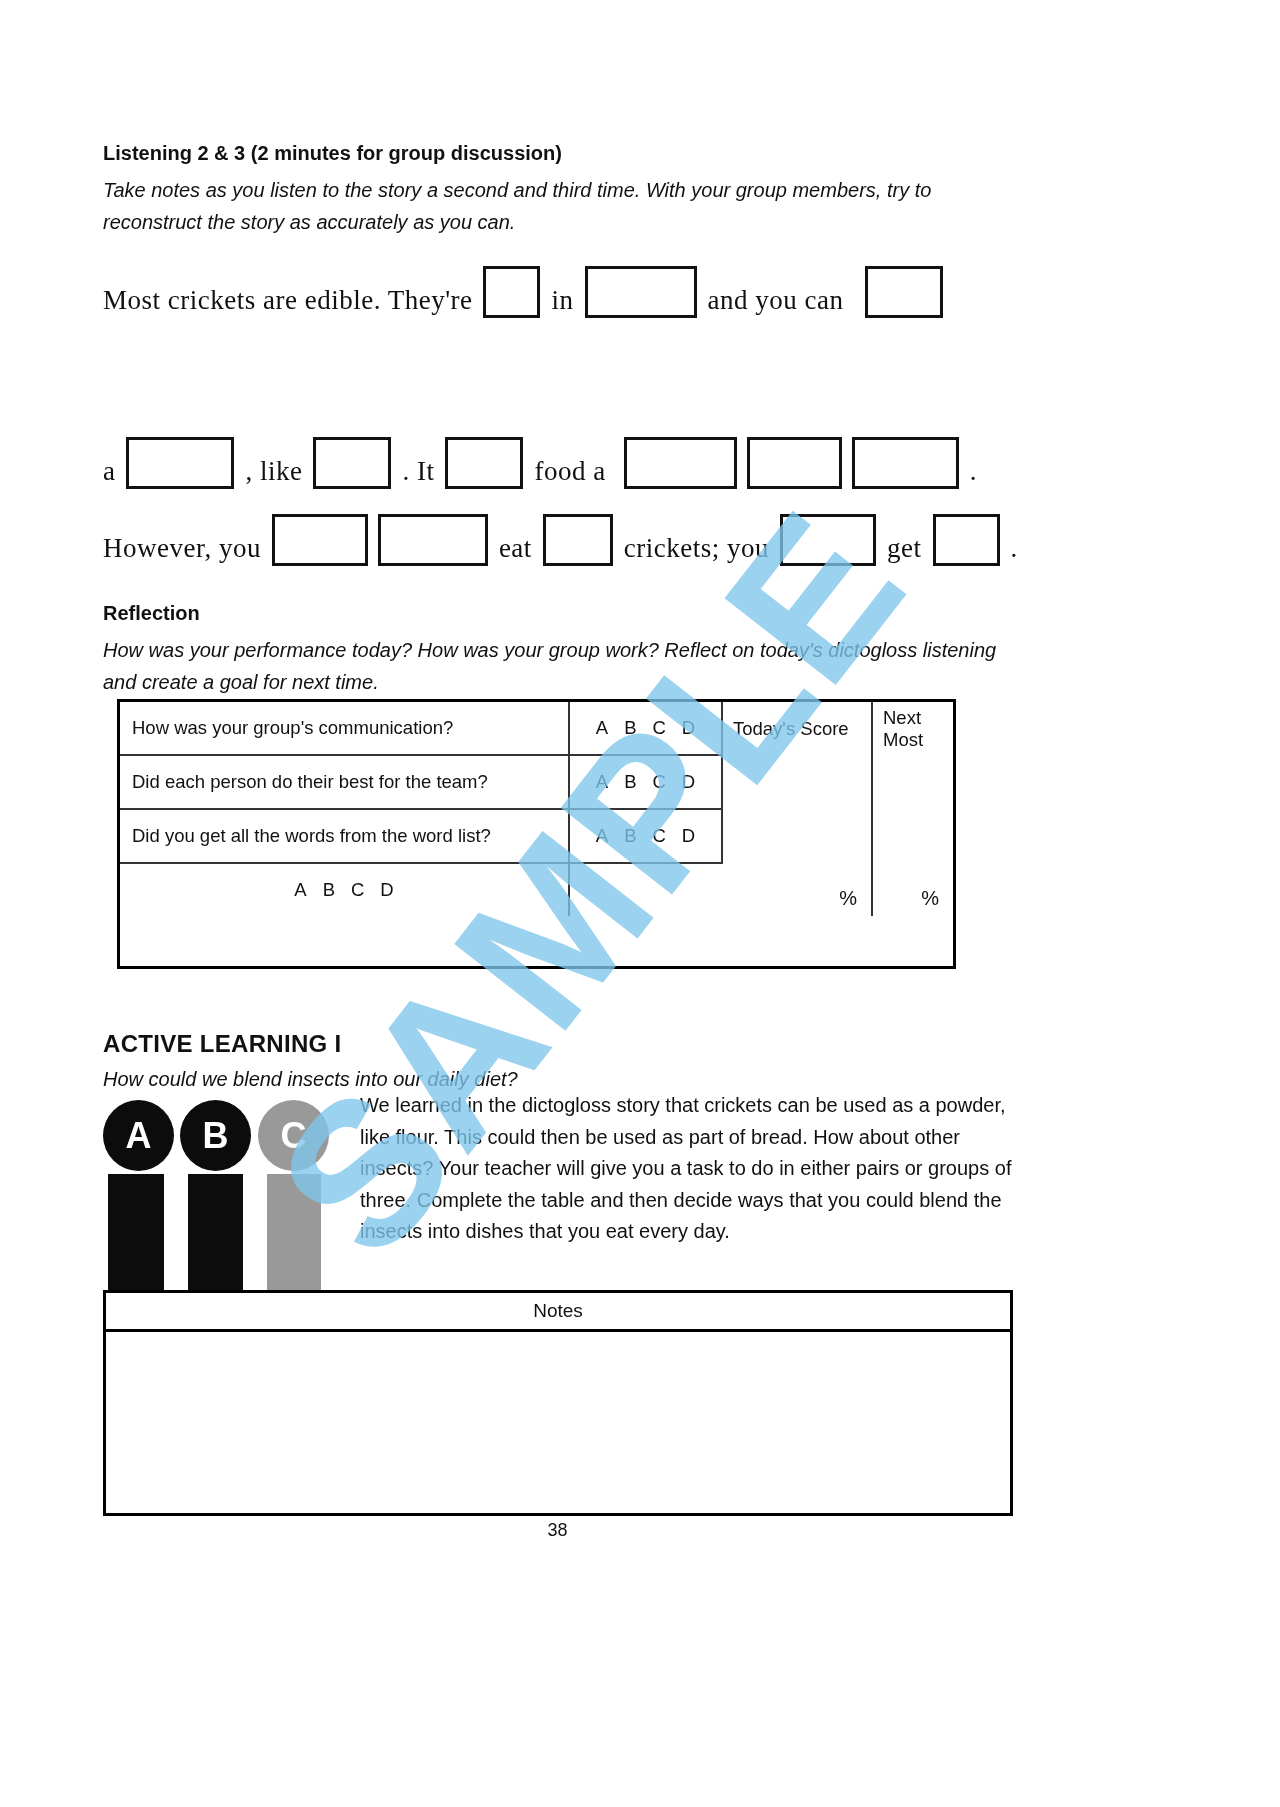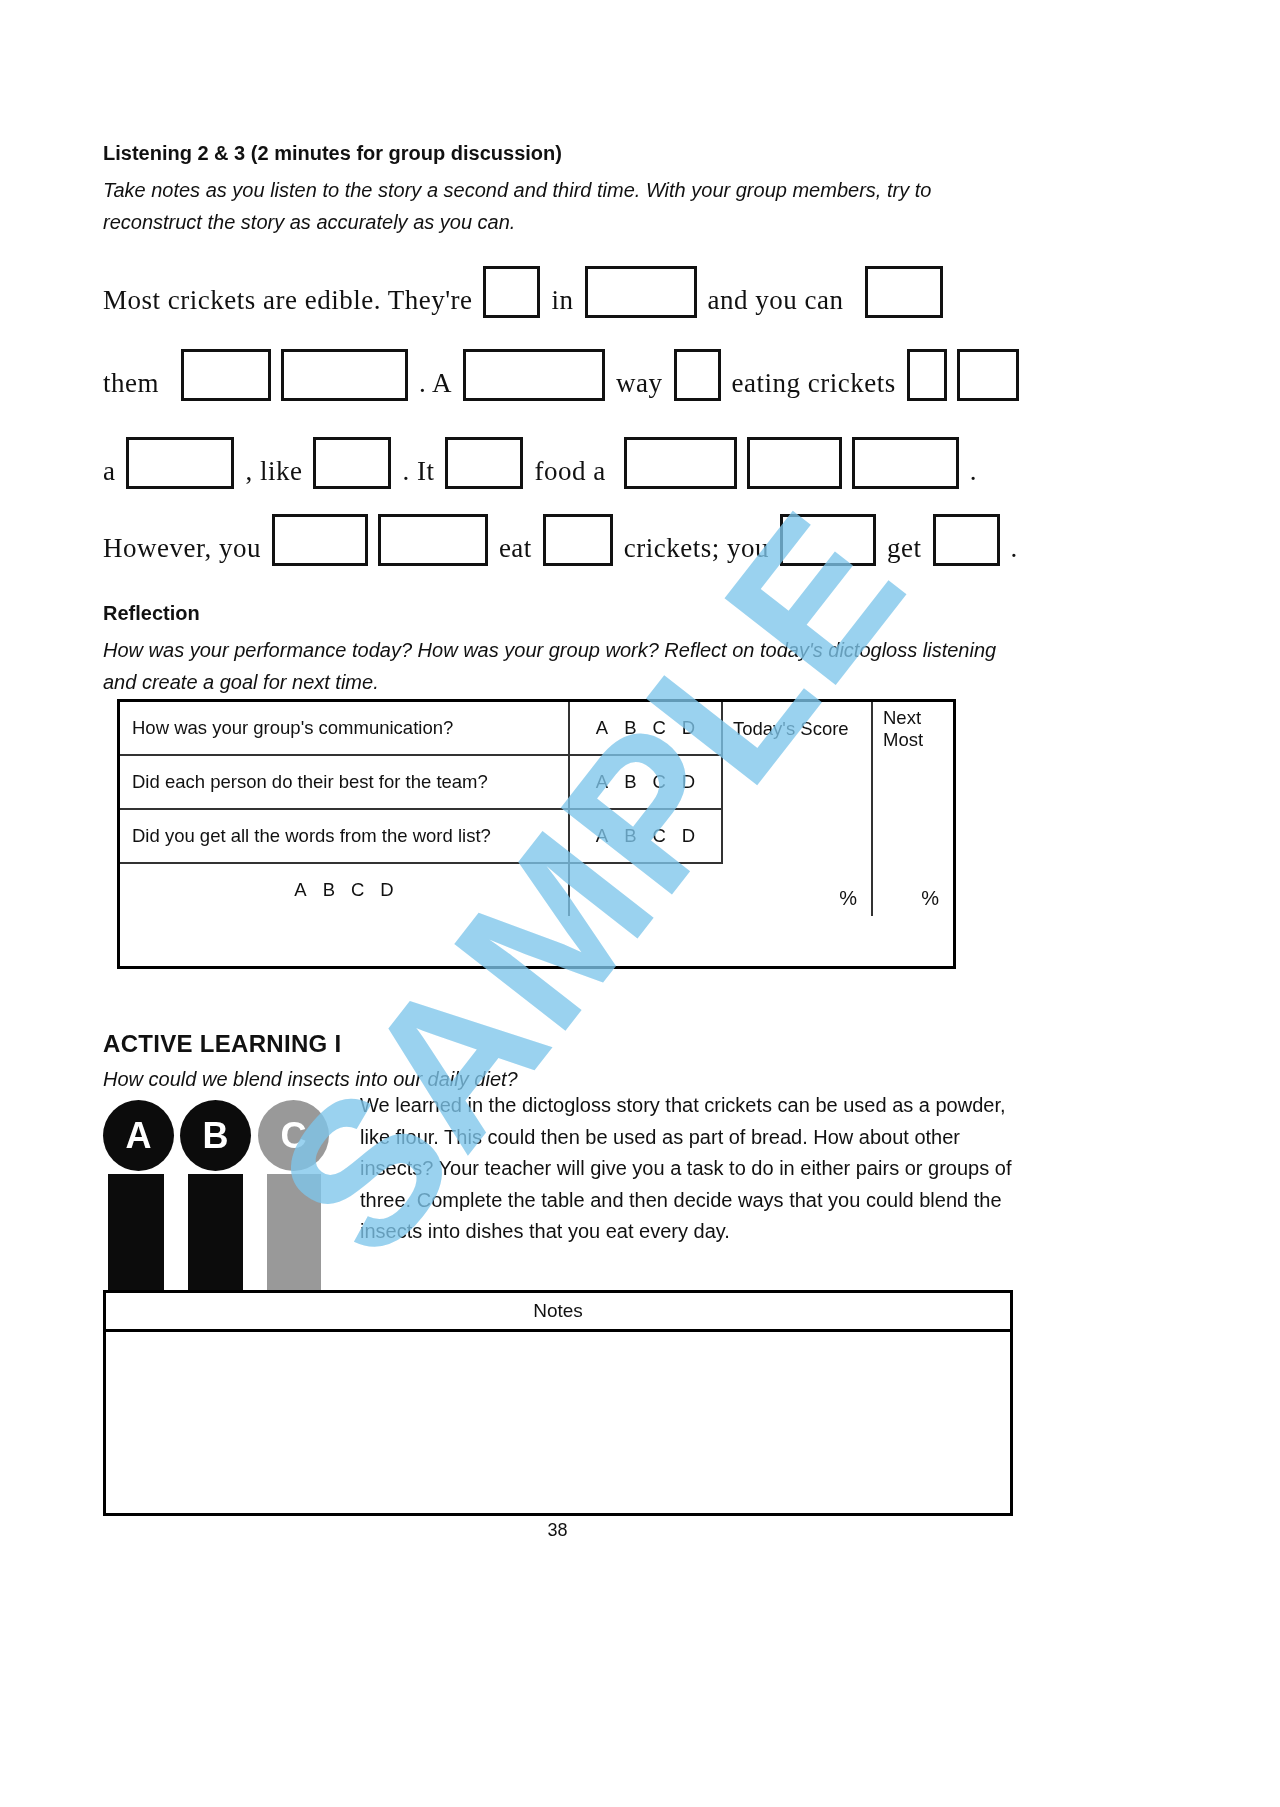--- a/index.html
+++ b/index.html
@@ -107,32 +107,20 @@
 
   <div class="cloze-line" style="top:222px">
     <span class="hw">Most crickets are edible. They're</span>
     <div class="blank" style="width:57px"></div>
     <span class="hw">in</span>
     <div class="blank" style="width:112px"></div>
     <span class="hw">and you can</span>
     <div class="blank" style="width:78px;margin-left:16px"></div>
   </div>
 
-  <div class="cloze-line" style="top:305px">
-    <span class="hw">them</span>
-    <div class="blank" style="width:90px;margin-left:16px"></div>
-    <div class="blank" style="width:127px"></div>
-    <span class="hw">. A</span>
-    <div class="blank" style="width:142px"></div>
-    <span class="hw">way</span>
-    <div class="blank" style="width:47px"></div>
-    <span class="hw">eating crickets</span>
-    <div class="blank" style="width:40px"></div>
-    <div class="blank" style="width:62px"></div>
-  </div>
 
   <div class="cloze-line" style="top:393px">
     <span class="hw">a</span>
     <div class="blank" style="width:108px"></div>
     <span class="hw">, like</span>
     <div class="blank" style="width:78px"></div>
     <span class="hw">. It</span>
     <div class="blank" style="width:78px"></div>
     <span class="hw">food a</span>
     <div class="blank" style="width:113px;margin-left:12px"></div>

